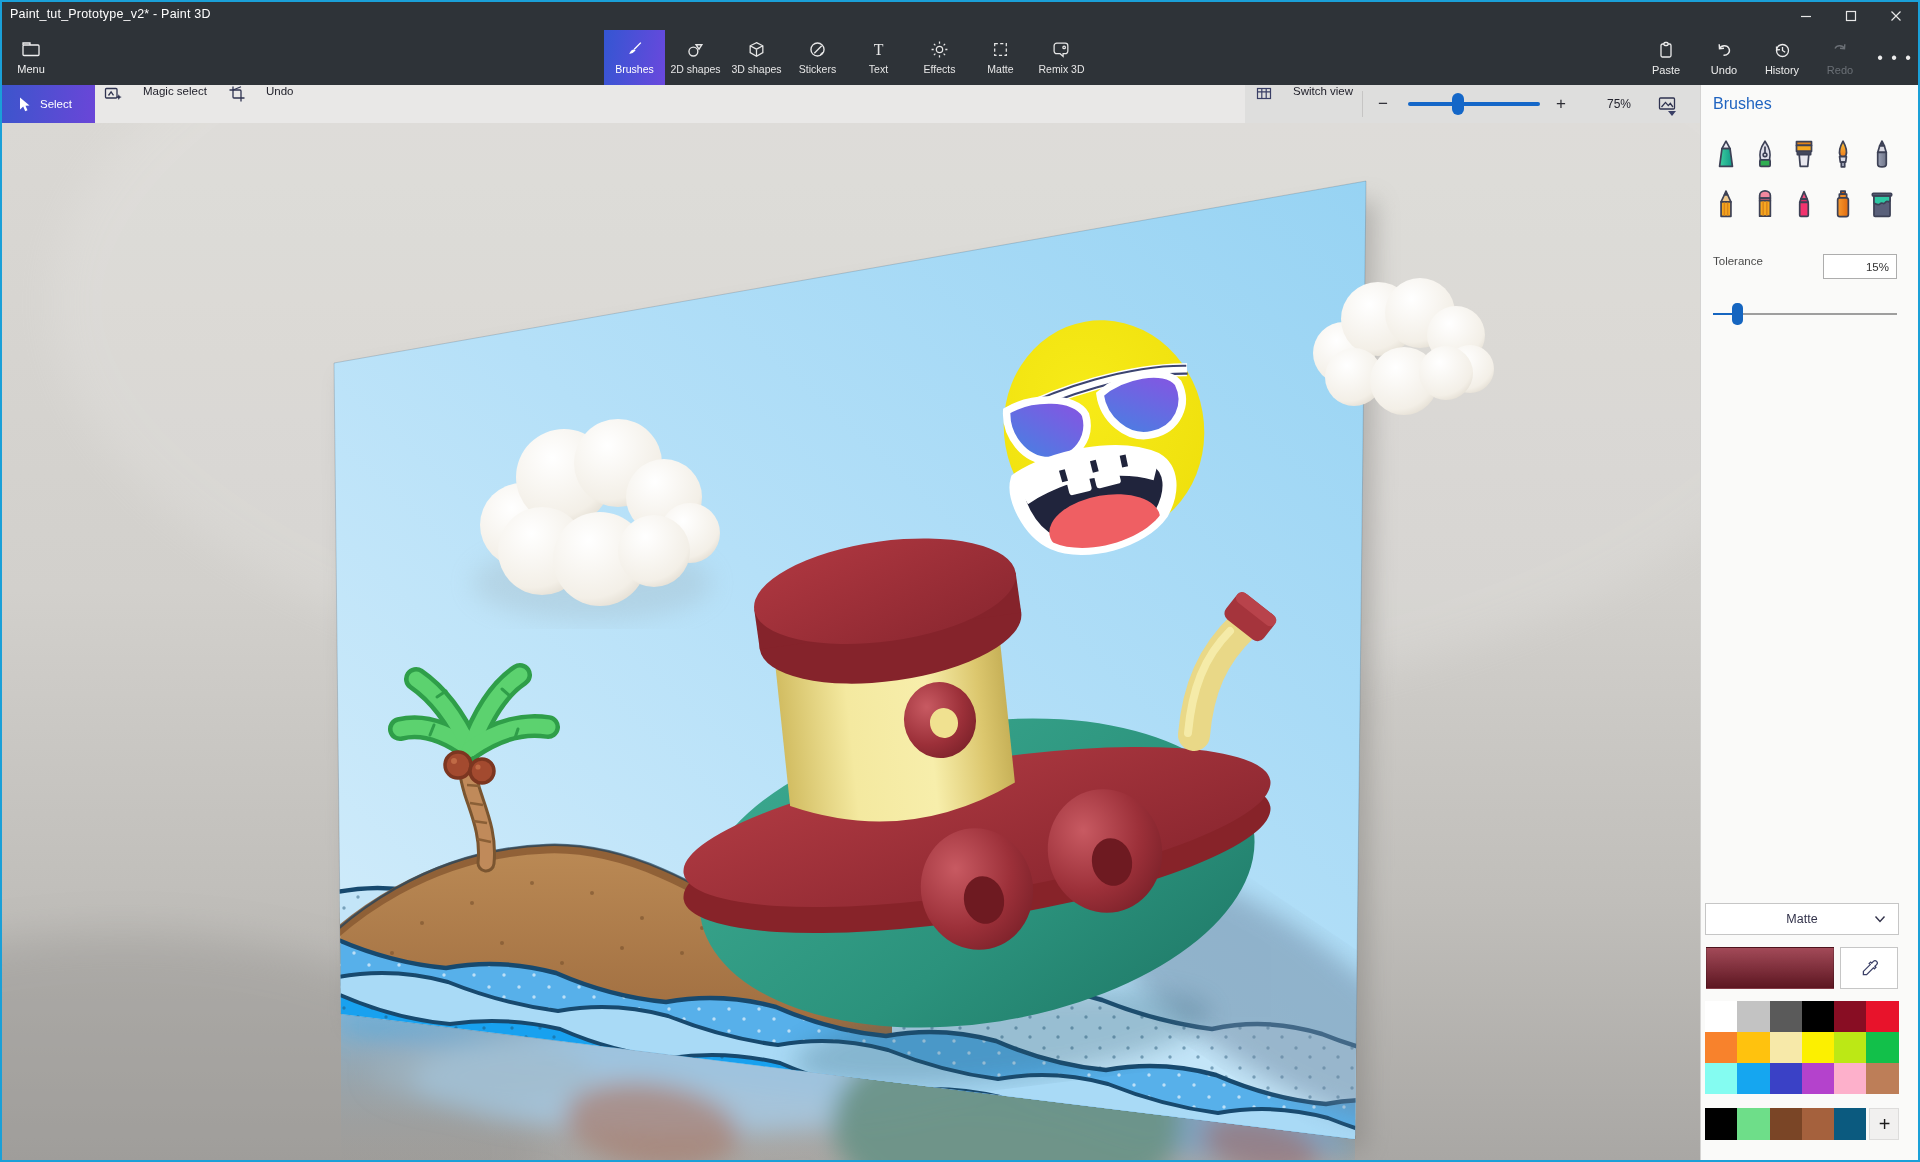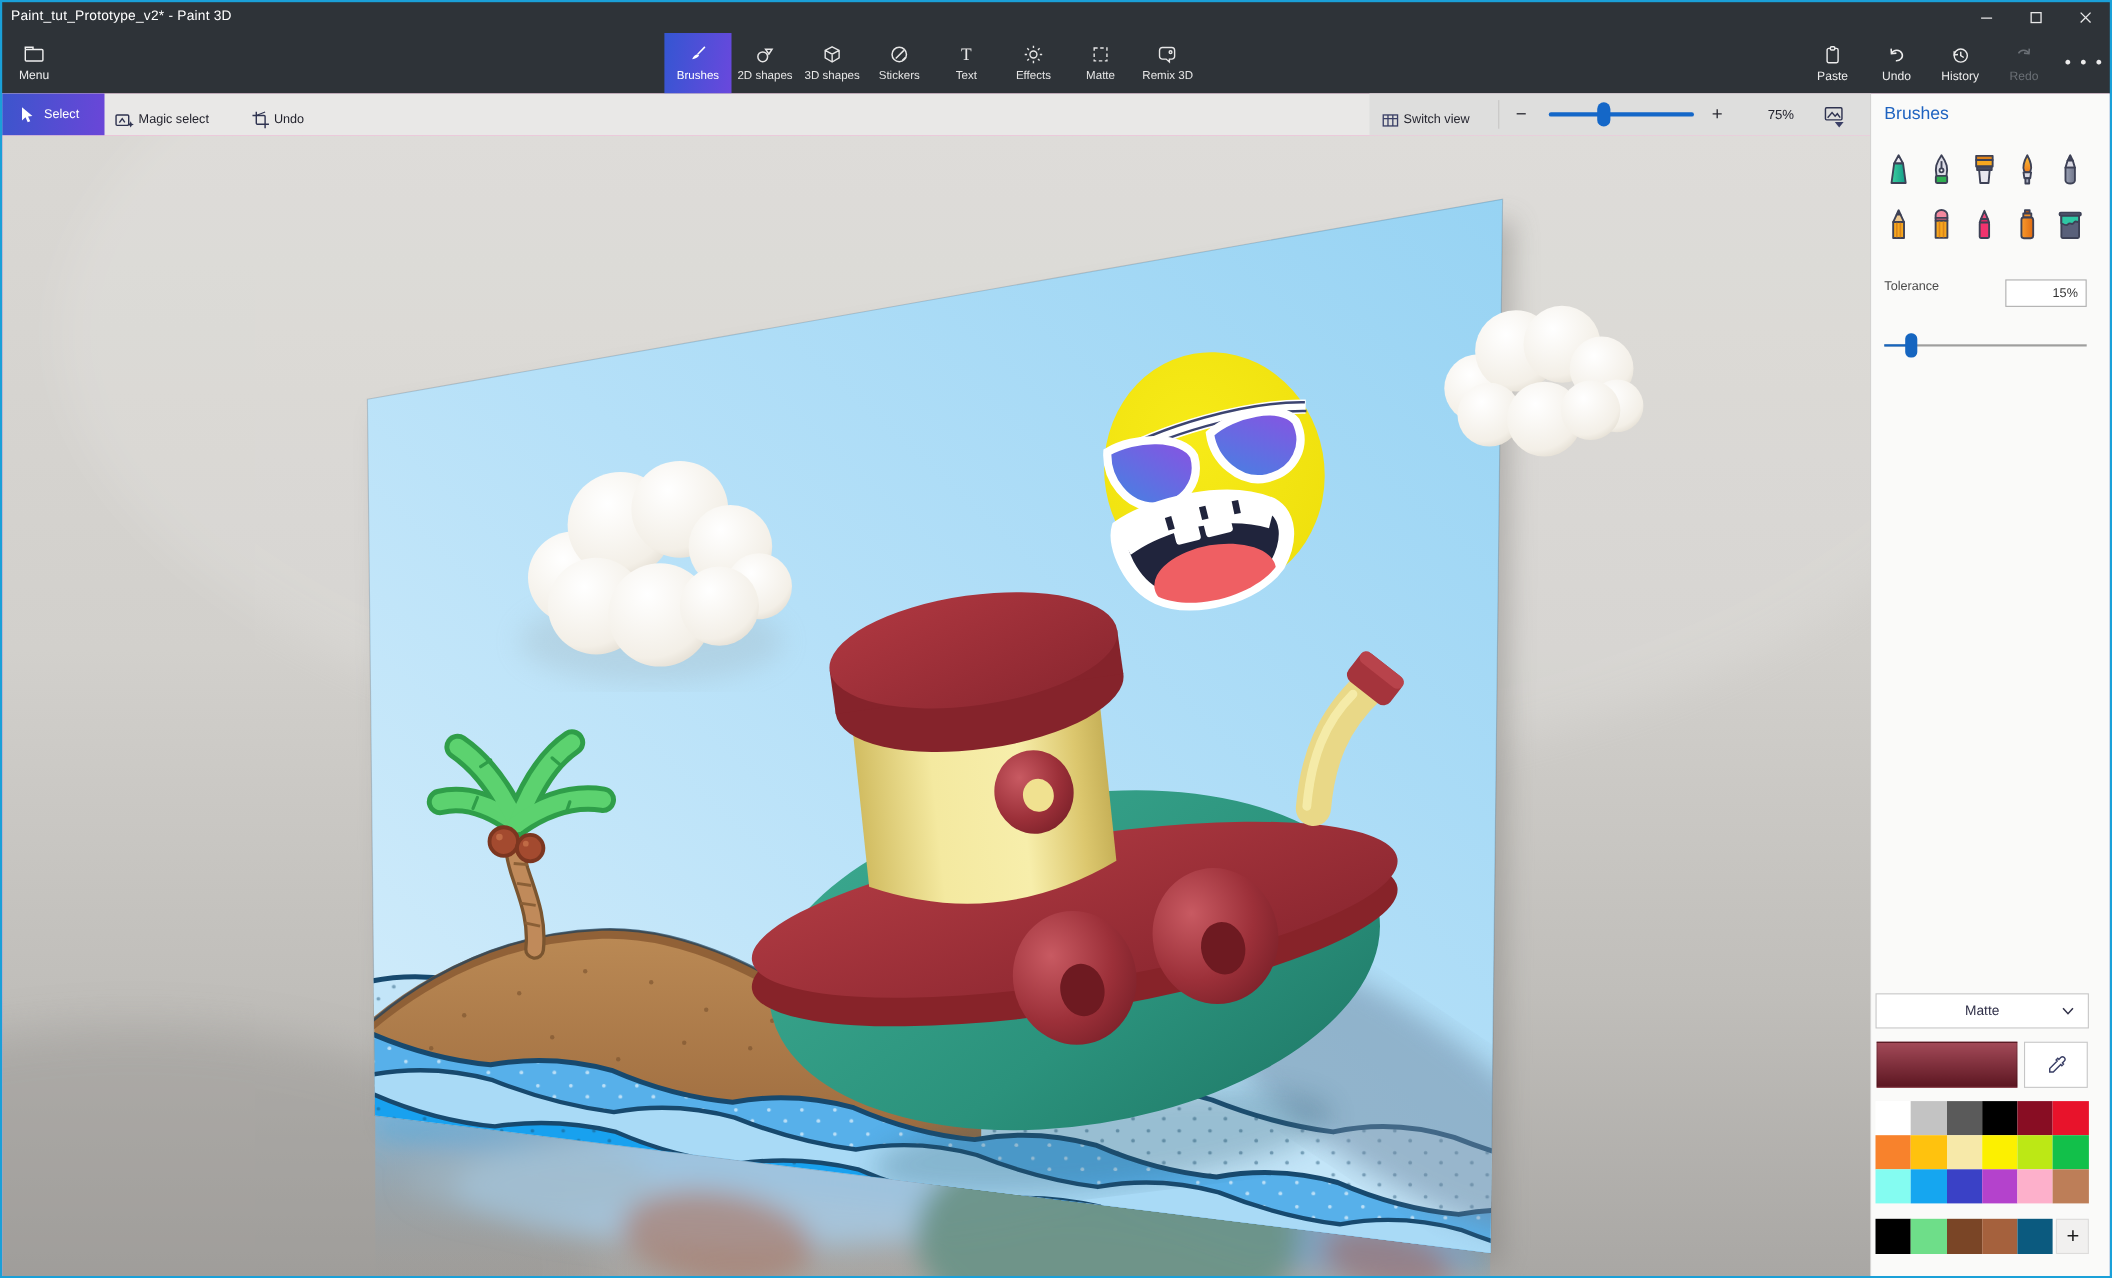--- a/index.html
+++ b/index.html
@@ -19,21 +19,21 @@
   .menu-btn { position:absolute; left:0; top:30px; width:62px; height:55px; display:flex; flex-direction:column; align-items:center; justify-content:center; gap:5px; color:#f0f0f0; font-size:11px; }
   .ribbon-actions { position:absolute; top:30px; left:1637px; display:flex; }
   .act-btn { width:58px; height:55px; display:flex; flex-direction:column; align-items:center; justify-content:center; gap:4px; color:#ececec; font-size:11px; }
   .act-btn.disabled { color:#6b7076;text-align:center; }
   .more-btn { position:absolute; top:30px; left:1872px; width:46px; height:55px; display:flex; align-items:center; justify-content:center; color:#ececec; font-size:16px; letter-spacing:2px; }
 
   
   .subbar { position:absolute; left:0; top:85px; width:1700px; height:38px; background:#e9e8e7; }
   .subbar-right { position:absolute; left:1245px; top:0; width:455px; height:38px; background:#dededd; }
   .sel-btn { position:absolute; left:2px; top:0; width:93px; height:38px; background:linear-gradient(95deg,#3c55cc,#6a46d8); color:#fff; font-size:11.5px; display:flex; align-items:center; gap:9px; padding-left:14px; }
-  .tool-item { position:absolute; top:0; height:48px; display:flex; align-items:center; gap:3px; color:#23232d; font-size:11.5px; }
+  .tool-item { position:absolute; top:0; height:48px; display:flex; align-items:flex-start; gap:20px; color:#23232d; font-size:11.5px; }
   .vdiv { position:absolute; left:1362px; top:6px; width:1px; height:26px; background:#c6c5c4; }
   .zoom-sign { position:absolute; top:0; height:38px; width:22px; display:flex; align-items:center; justify-content:center; color:#2b2b33; font-size:17px; font-weight:400; }
   .zoom-track { position:absolute; left:1408px; top:17px; width:132px; height:4px; border-radius:2px; background:#1467c8; }
   .zoom-thumb { position:absolute; left:1452px; top:8px; width:12px; height:22px; border-radius:6px; background:#1467c8; }
   .zoom-label { position:absolute; left:1596px; top:0; width:46px; height:38px; display:flex; align-items:center; justify-content:center; color:#23232d; font-size:12px; }
   .fit-btn { position:absolute; left:1650px; top:0; width:34px; height:38px; display:flex; align-items:center; justify-content:center; }
   .fit-caret { position:absolute; left:1668px; top:26px; width:0; height:0; border-left:4px solid transparent; border-right:4px solid transparent; border-top:5px solid #3a3f66; }
 
   
   .canvas-area { position:absolute; left:2px; top:123px; width:1698px; height:1037px; overflow:hidden; }

